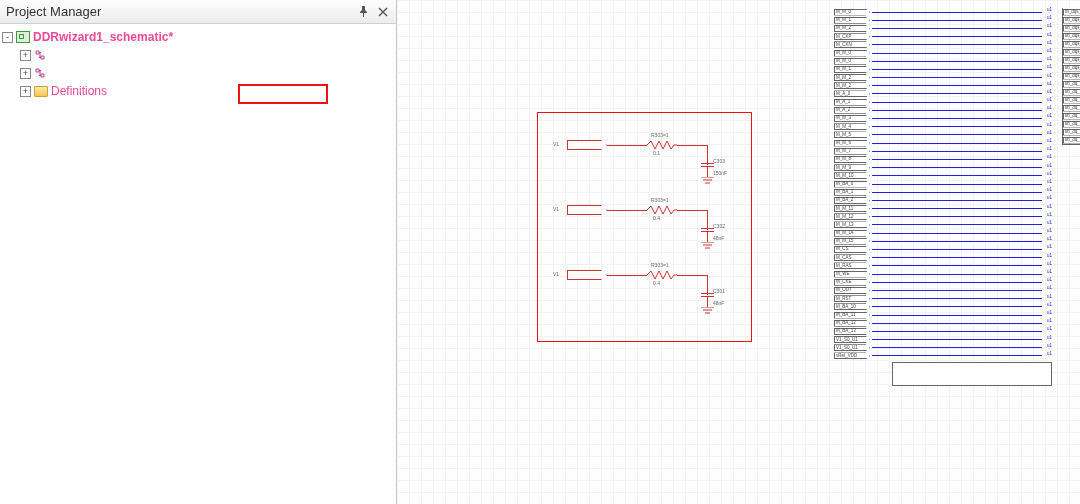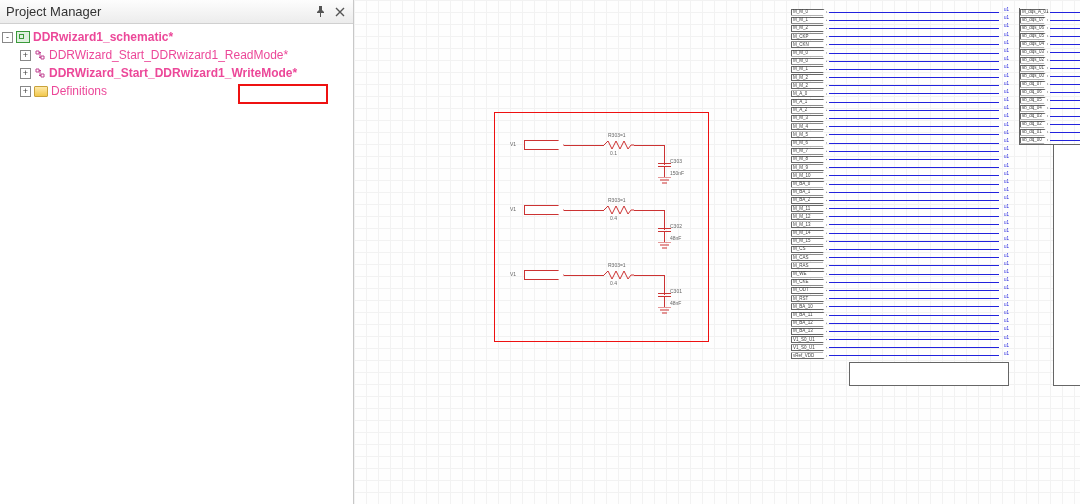--- a/index.html
+++ b/index.html
@@ -6,21 +6,21 @@
 body {
   font-family: "Segoe UI", Tahoma, sans-serif;
   font-size: 12px;
   background: #fff;
   width: 1080px;
   height: 504px;
   overflow: hidden;
   display: flex;
 }
 .sidebar {
-  width: 354px;
+  width: 397px;
   height: 100%;
   border-right: 1px solid #c8c8c8;
   background: #f8f8f8;
   display: flex;
   flex-direction: column;
 }
 .panel-header {
   display: flex;
   align-items: center;
   justify-content: space-between;
@@ -282,30 +282,28 @@
       <div class="icon-schematic"></div>
       <span class="tree-label bold">DDRwizard1_schematic*</span>
     </div>
     <div class="tree-row indent-1">
       <div class="expander">+</div>
       <div class="icon-design">
         <svg width="12" height="12" viewBox="0 0 12 12">
             <path d="M2 2h3v3H2zM7 7h3v3H7zM5 3.5h2M5 8.5h2M6 3.5v5" stroke="#c04090" fill="none" stroke-width="1"></path>
           </svg>
       </div>
-      <span class="tree-label">DDRWizard_Start_DDRwizard1_ReadMode*</span>
     </div>
     <div class="tree-row indent-1">
       <div class="expander">+</div>
       <div class="icon-design">
         <svg width="12" height="12" viewBox="0 0 12 12">
             <path d="M2 2h3v3H2zM7 7h3v3H7zM5 3.5h2M5 8.5h2M6 3.5v5" stroke="#c04090" fill="none" stroke-width="1"></path>
           </svg>
       </div>
-      <span class="tree-label bold">DDRWizard_Start_DDRwizard1_WriteMode*</span>
     </div>
     <div class="tree-row indent-1">
       <div class="expander">+</div>
       <div class="icon-folder"></div>
       <span class="tree-label">Definitions</span>
     </div>
     <div class="highlight-box" style="left:238px; top:60px; width:90px; height:20px;"></div>
   </div>
 </div>
 

